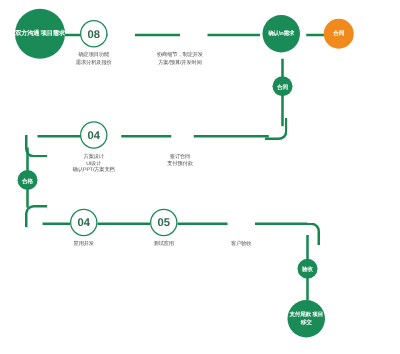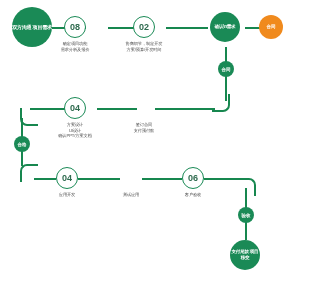--- a/index.html
+++ b/index.html
@@ -146,23 +146,20 @@
     <span>双方沟通
 项目需求</span>
   </div>
 
   <div class="node step" style="left:64px; top:16px;">
     <span>08</span>
   </div>
   <div class="caption" style="left:40px; top:41px;">确定项目功能
 需求分析及报价</div>
 
-  <div class="node step" style="left:133px; top:16px;">
-    <span>02</span>
-  </div>
   <div class="caption" style="left:109px; top:41px;">协商细节，制定开发
 方案/预算/开发时间</div>
 
   <div class="node terminal small" style="left:210px; top:12px;">
     <span>确认\n需求</span>
   </div>
 
   <div class="node accent" style="left:259px; top:15px;">
     <span>合同</span>
   </div>
@@ -183,25 +180,25 @@
 
   <div class="node milestone" style="left:14px; top:136px;">
     <span>合格</span>
   </div>
 
   <div class="node step" style="left:56px; top:167px;">
     <span>04</span>
   </div>
   <div class="caption" style="left:32px; top:192px;">应用开发</div>
 
+  <div class="node step" style="left:120px; top:167px;">
+    <span>05</span>
+  </div>
   <div class="caption" style="left:96px; top:192px;">测试应用</div>
 
-  <div class="node step" style="left:182px; top:167px;">
-    <span>06</span>
-  </div>
   <div class="caption" style="left:158px; top:192px;">客户验收</div>
 
   <div class="node milestone" style="left:238px; top:207px;">
     <span>验收</span>
   </div>
 
   <div class="node terminal small" style="left:230px; top:240px;">
     <span>支付尾款
 项目移交</span>
   </div>

